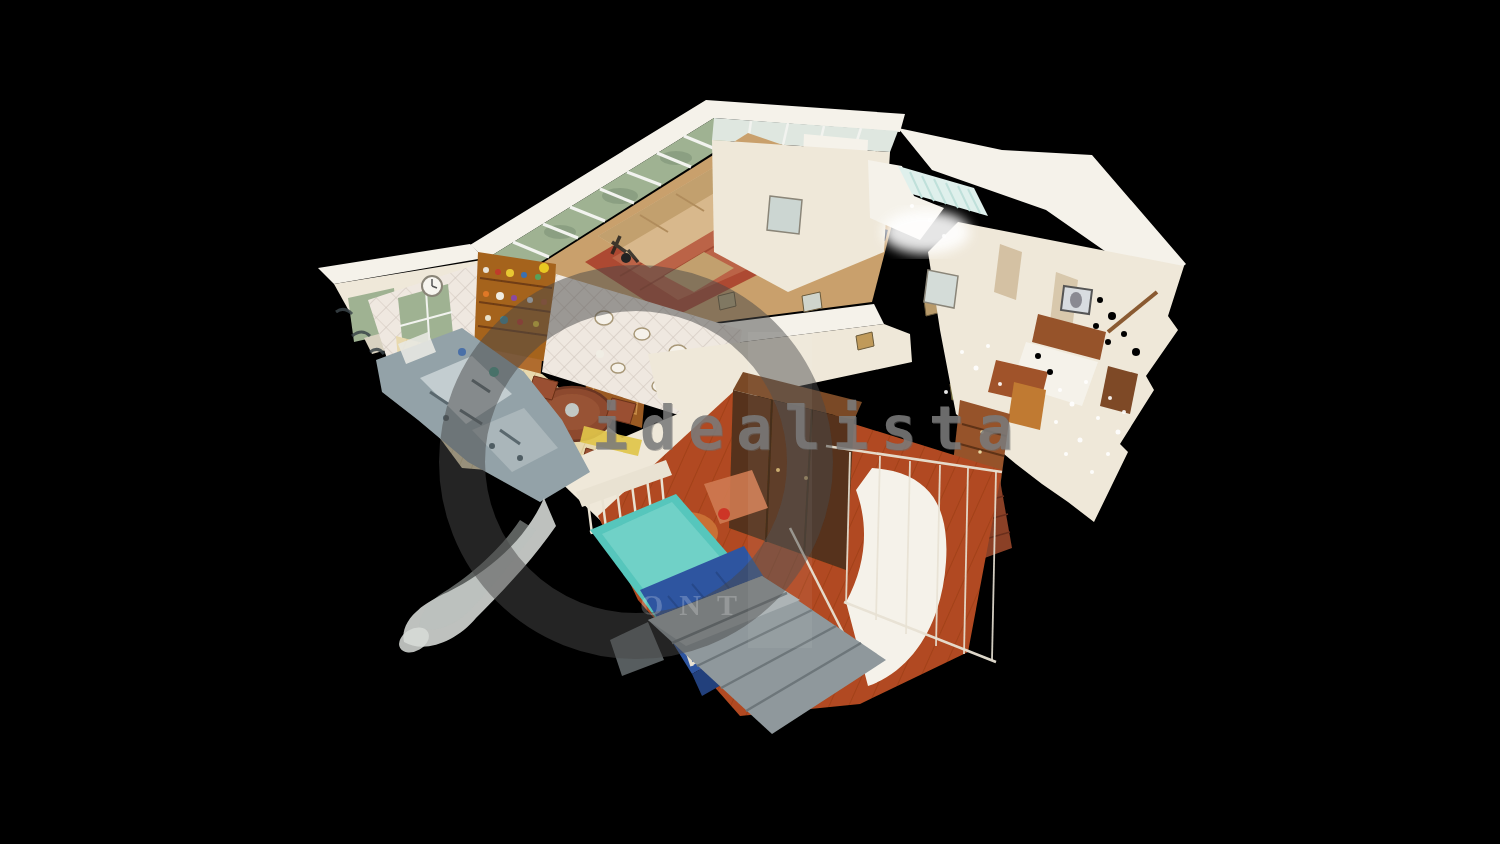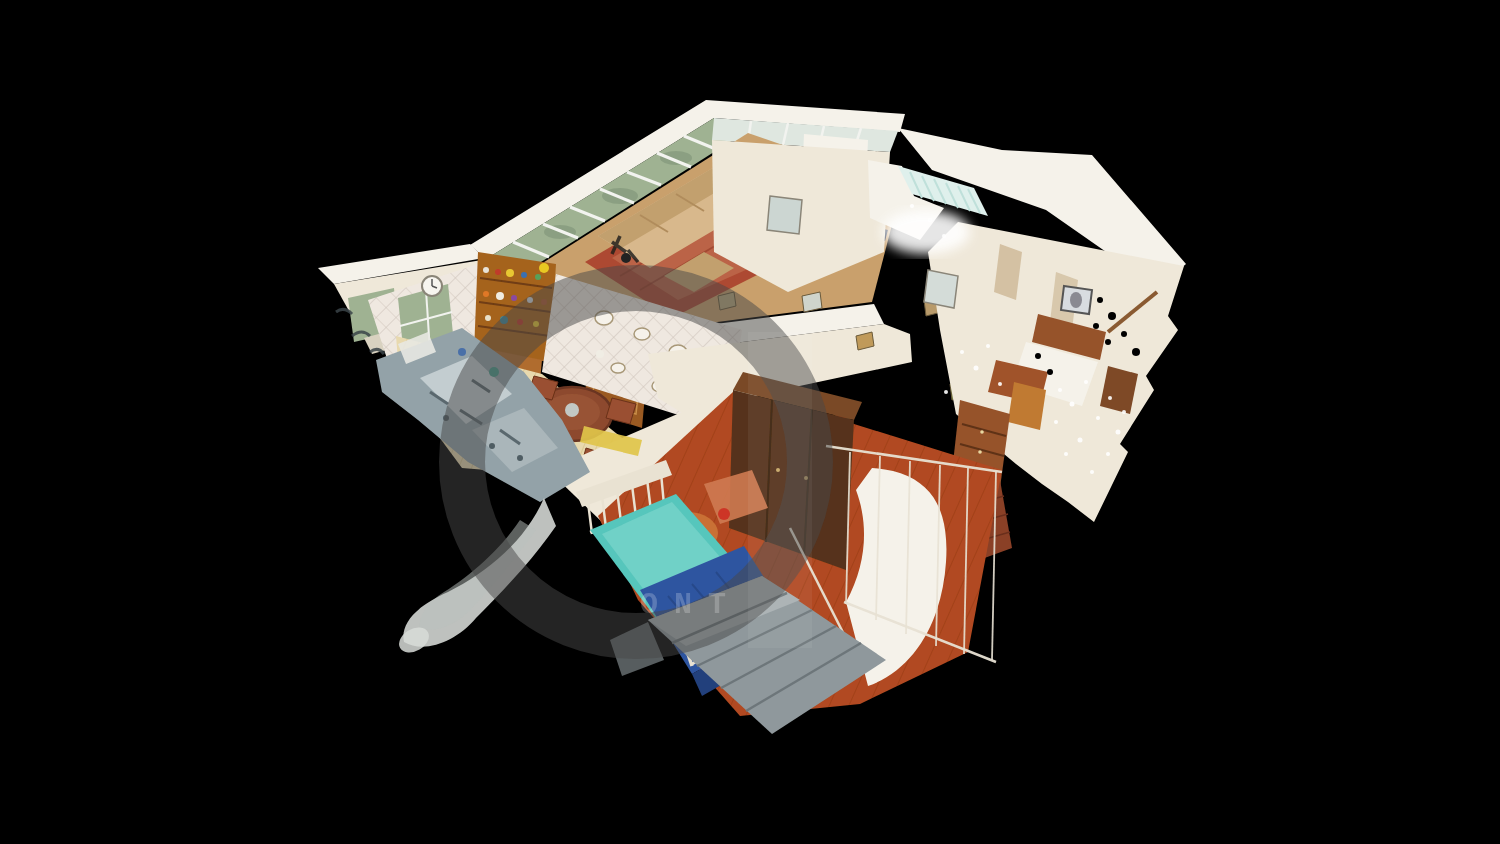--- a/index.html
+++ b/index.html
@@ -22,21 +22,21 @@
   .s-bedframe{stroke:var(--bed_frame);fill:none}
   .idealista-wm{
     position:absolute;left:592px;top:398px;
     font-family:"DejaVu Sans Mono",monospace;font-weight:bold;
     font-size:60px;letter-spacing:12px;line-height:1;
     color:var(--watermark_gray,#787878);opacity:.88;white-space:nowrap;
     text-shadow:1px 1px 0 rgba(110,110,110,.55);
   }
   .ghost-letters{
     position:absolute;left:640px;top:590px;
-    font-family:Liberation Mono, monospace;font-weight:bold;
+    font-family:Liberation Serif, serif;font-weight:bold;
     font-size:30px;letter-spacing:16px;line-height:1;
     color:rgba(255,255,255,.22);white-space:nowrap;
   }
 </style>
 </head>
 <body>
 
 <div class="stage">
 <svg viewBox="0 0 1500 844" width="1500" height="844">
   <defs>
@@ -400,15 +400,16 @@
           <circle cx="1050" cy="372" r="3"></circle>
     </g>
   </g>
 
   <g>
     <circle cx="636" cy="462" r="174" fill="none" stroke="rgba(72,72,72,0.5)" stroke-width="46"></circle>
     <rect x="748" y="332" width="64" height="316" fill="#ffffff" opacity=".06"></rect>
   </g>
 </svg>
 
+<div class="idealista-wm">idealista</div>
 
 <div class="ghost-letters">ONT</div>
 </div>
 
 </body></html>

